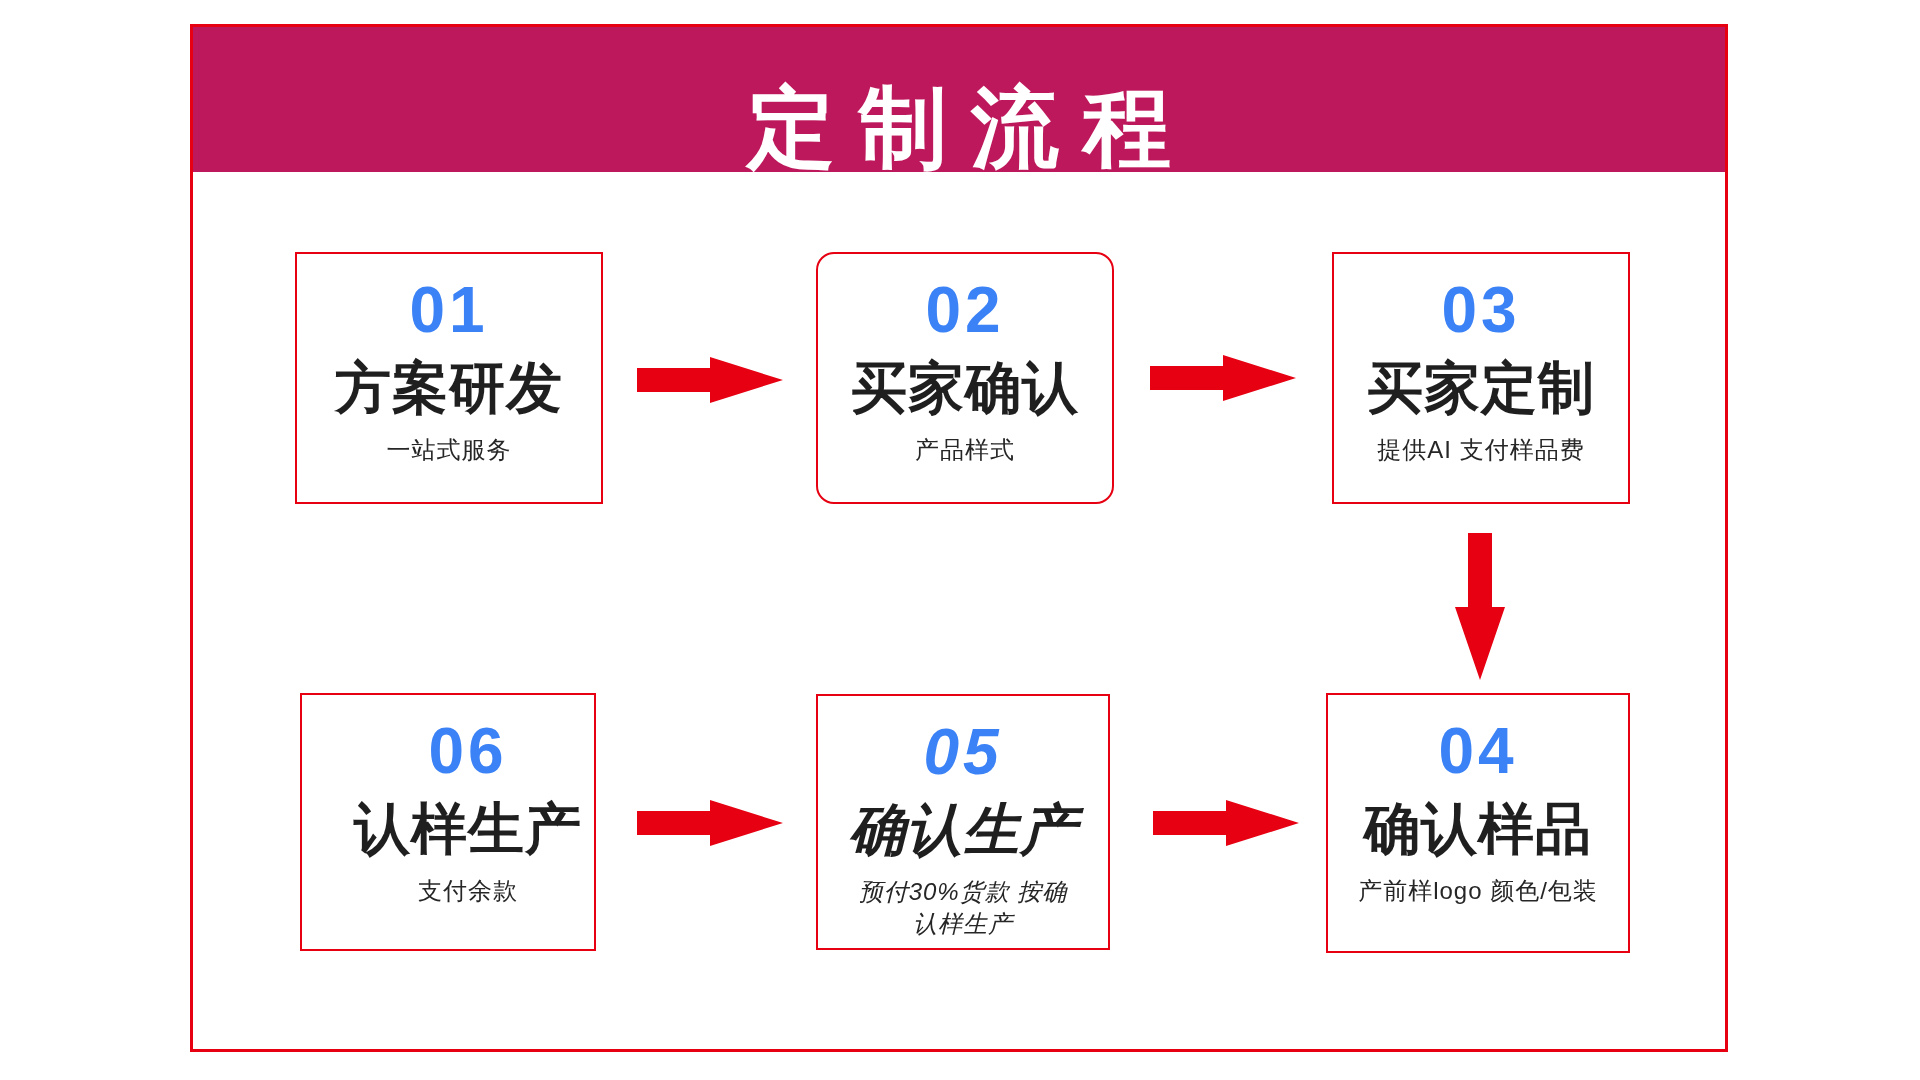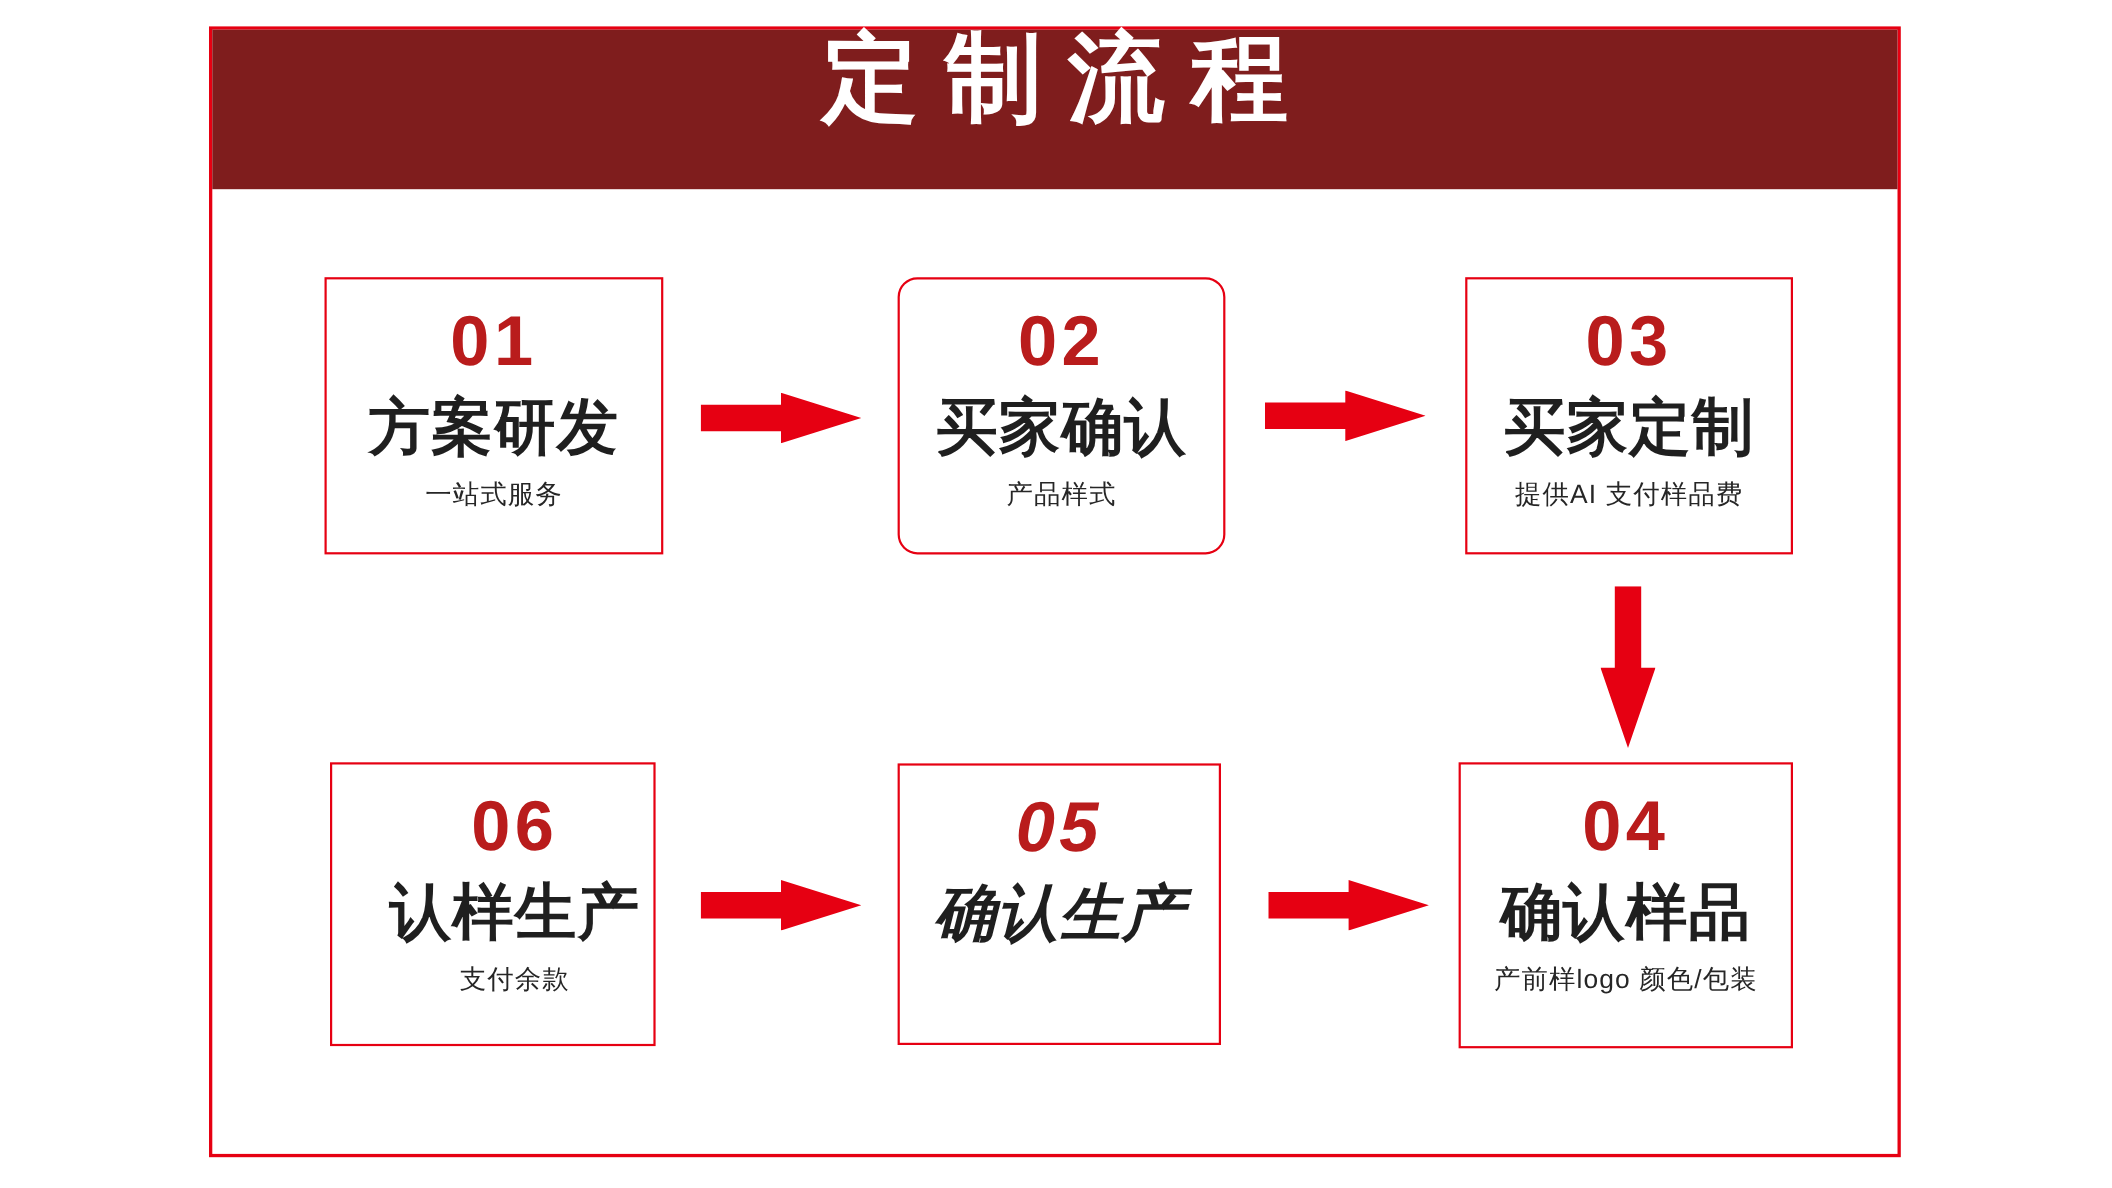--- a/index.html
+++ b/index.html
@@ -23,23 +23,23 @@
     height: 1022px;
     border: 3px solid #e60012;
     background: #ffffff;
   }
   .header-band {
     position: absolute;
     left: 0;
     top: 0;
     width: 1532px;
     height: 145px;
-    background: #7f1d1d;
+    background: #be185d;
     display: flex;
-    align-items: flex-start;
+    align-items: flex-end;
     justify-content: center;
   }
   .header-title {
     color: #ffffff;
     font-size: 88px;
     font-weight: 800;
     letter-spacing: 24px;
     margin-left: 24px; 
     line-height: 1;
     white-space: nowrap;
@@ -55,21 +55,21 @@
     padding-top: 24px;
     text-align: center;
   }
   .pos-1 { left: 102px;  top: 225px; width: 308px; height: 252px; }
   .pos-2 { left: 623px;  top: 225px; width: 298px; height: 252px; border-radius: 18px; }
   .pos-3 { left: 1139px; top: 225px; width: 298px; height: 252px; }
   .pos-4 { left: 1133px; top: 666px; width: 304px; height: 260px; }
   .pos-5 { left: 623px;  top: 667px; width: 294px; height: 256px; font-style: italic; }
   .pos-6 { left: 107px;  top: 666px; width: 296px; height: 258px; padding-left: 40px; }
   .step-number {
-    color: #b91c1c;
+    color: #3b82f6;
     font-size: 64px;
     font-weight: 800;
     line-height: 1;
     letter-spacing: 4px;
     margin-bottom: 16px;
     text-align: center;
   }
   .step-title {
     color: #1f1f1f;
     font-size: 56px;
@@ -128,20 +128,22 @@
 
     <div class="step-card pos-6">
       <div class="step-number">06</div>
       <div class="step-title">认样生产</div>
       <div class="step-subtitle">支付余款</div>
     </div>
 
     <div class="step-card pos-5">
       <div class="step-number">05</div>
       <div class="step-title">确认生产</div>
+      <div class="step-subtitle">预付30%货款 按确
+认样生产</div>
     </div>
 
     <div class="step-card pos-4">
       <div class="step-number">04</div>
       <div class="step-title">确认样品</div>
       <div class="step-subtitle">产前样logo 颜色/包装</div>
     </div>
 
     <span class="arrow arrow-r1a">
       <svg width="146" height="46" viewBox="0 0 146 46">

